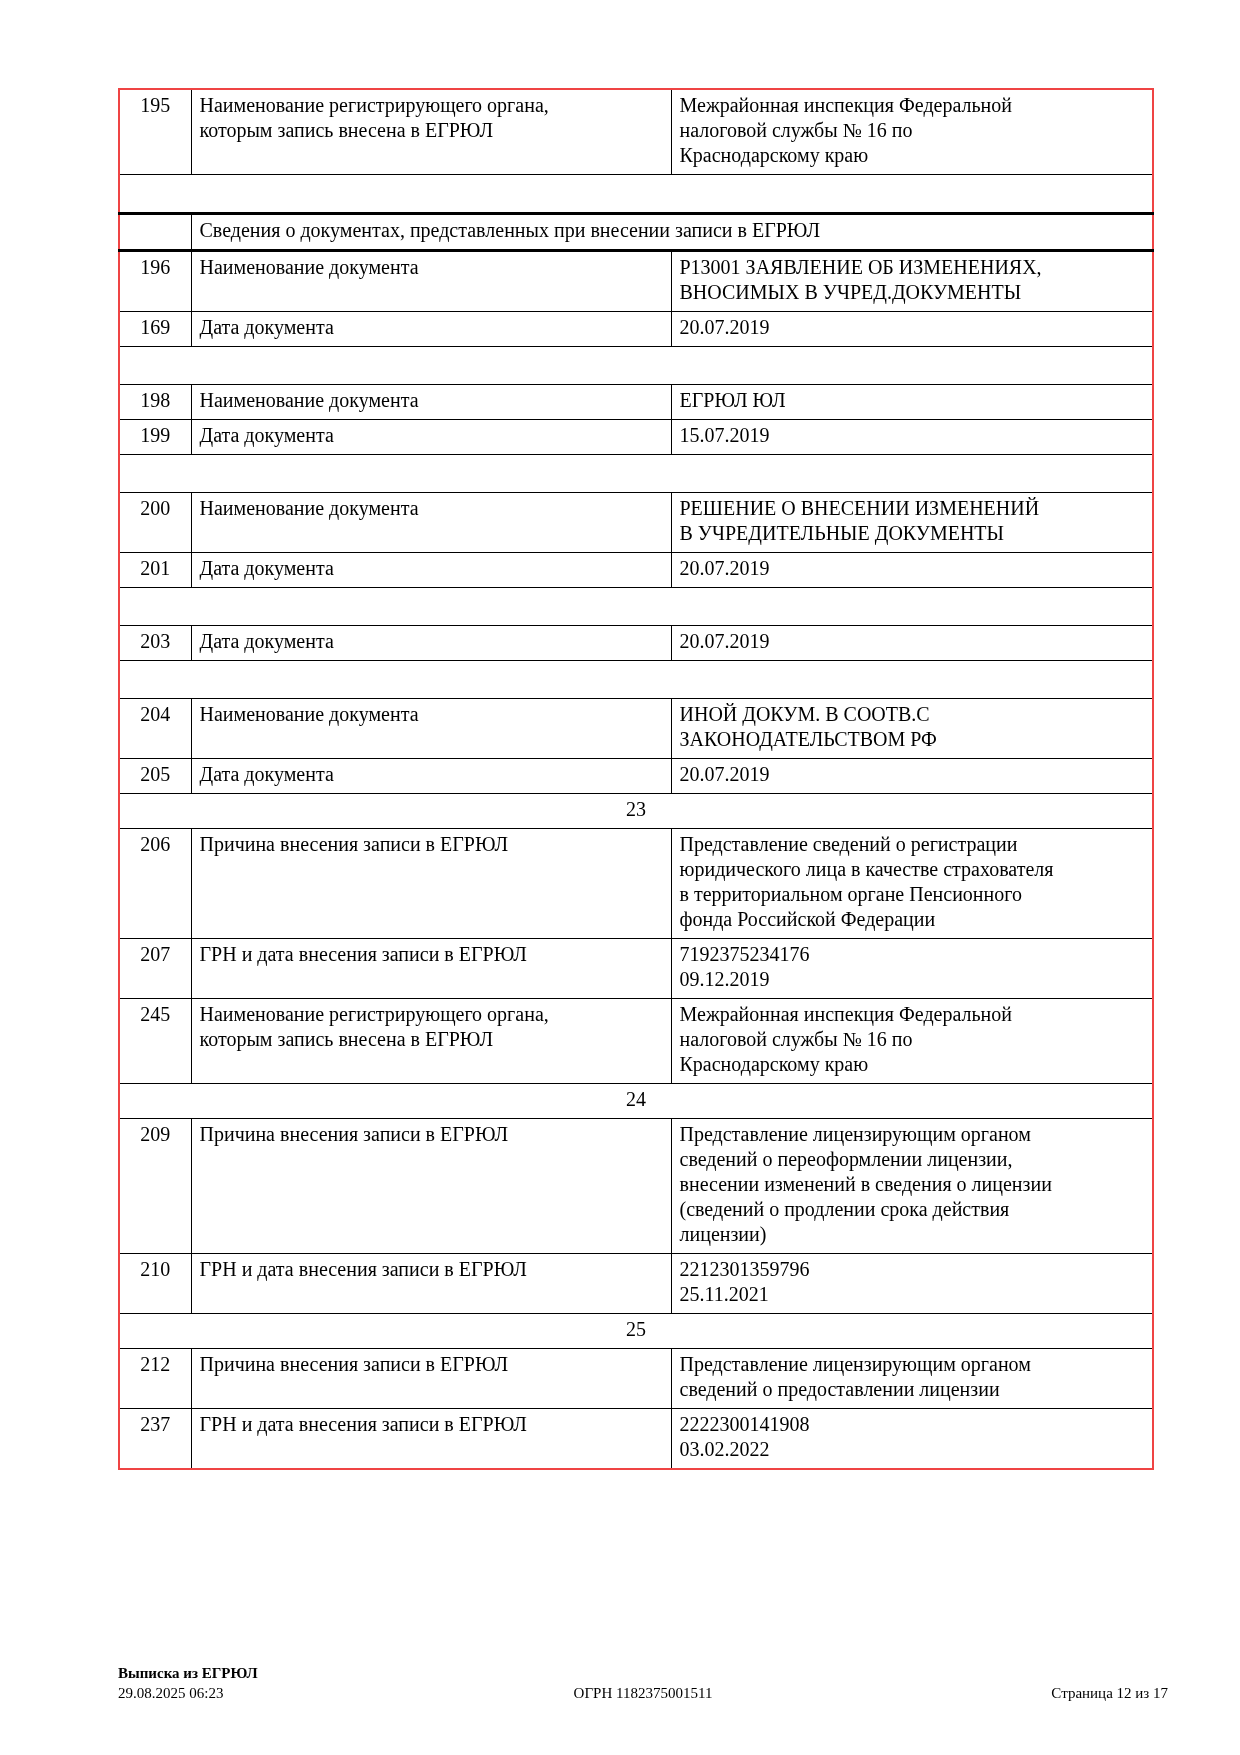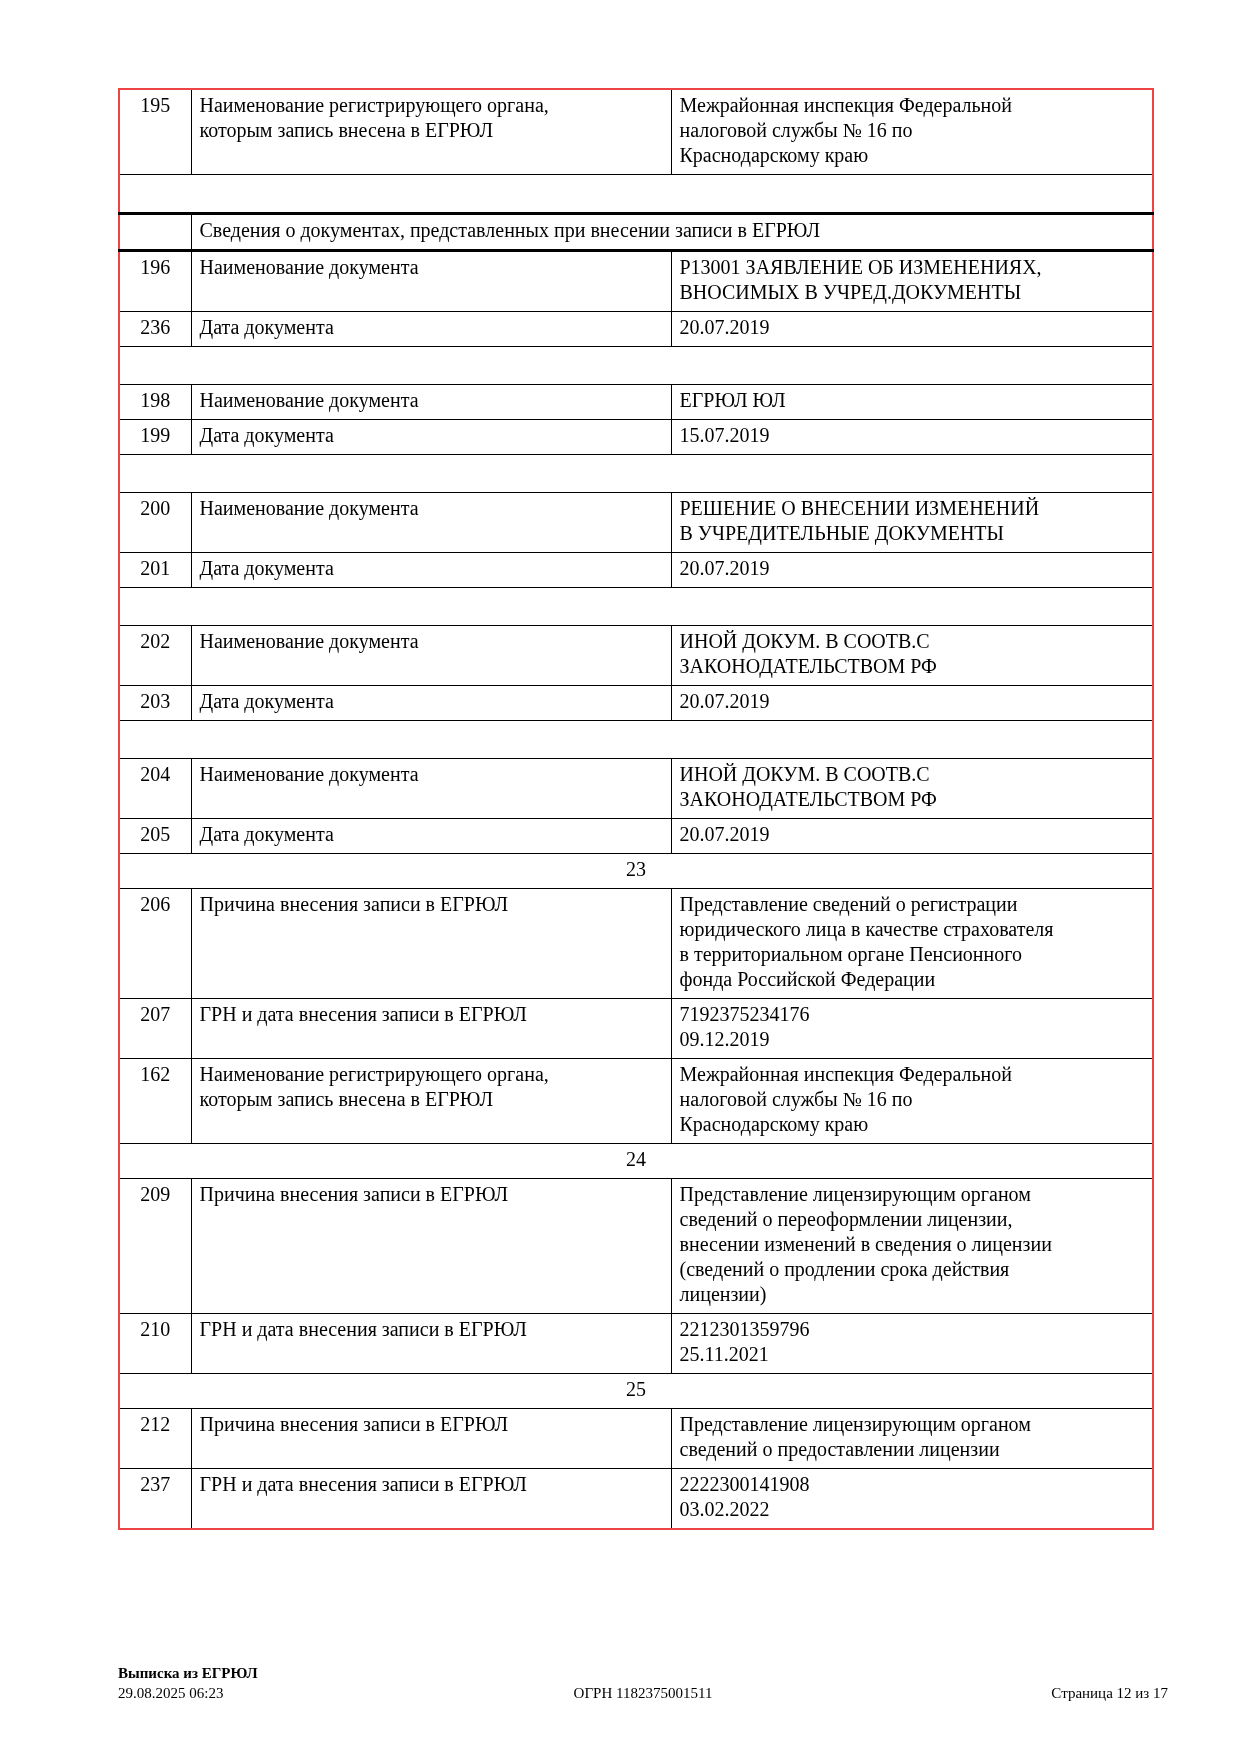--- a/index.html
+++ b/index.html
@@ -102,21 +102,21 @@
           <td class="num"></td>
           <td class="sect-header" colspan="2">Сведения о документах, представленных при внесении записи в ЕГРЮЛ</td>
         </tr>
         <tr>
           <td class="num">196</td>
           <td class="label">Наименование документа</td>
           <td class="value">Р13001 ЗАЯВЛЕНИЕ ОБ ИЗМЕНЕНИЯХ,
 ВНОСИМЫХ В УЧРЕД.ДОКУМЕНТЫ</td>
         </tr>
         <tr>
-          <td class="num">236</td>
+          <td class="num">169</td>
           <td class="label">Дата документа</td>
           <td class="value">20.07.2019</td>
         </tr>
         <tr>
           <td class="spacer" colspan="3"></td>
         </tr>
         <tr>
           <td class="num">198</td>
           <td class="label">Наименование документа</td>
           <td class="value">ЕГРЮЛ ЮЛ</td>
@@ -135,26 +135,20 @@
           <td class="value">РЕШЕНИЕ О ВНЕСЕНИИ ИЗМЕНЕНИЙ
 В УЧРЕДИТЕЛЬНЫЕ ДОКУМЕНТЫ</td>
         </tr>
         <tr>
           <td class="num">201</td>
           <td class="label">Дата документа</td>
           <td class="value">20.07.2019</td>
         </tr>
         <tr>
           <td class="spacer" colspan="3"></td>
-        </tr>
-        <tr>
-          <td class="num">202</td>
-          <td class="label">Наименование документа</td>
-          <td class="value">ИНОЙ ДОКУМ. В СООТВ.С
-ЗАКОНОДАТЕЛЬСТВОМ РФ</td>
         </tr>
         <tr>
           <td class="num">203</td>
           <td class="label">Дата документа</td>
           <td class="value">20.07.2019</td>
         </tr>
         <tr>
           <td class="spacer" colspan="3"></td>
         </tr>
         <tr>
@@ -179,21 +173,21 @@
 в территориальном органе Пенсионного
 фонда Российской Федерации</td>
         </tr>
         <tr>
           <td class="num">207</td>
           <td class="label">ГРН и дата внесения записи в ЕГРЮЛ</td>
           <td class="value">7192375234176
 09.12.2019</td>
         </tr>
         <tr>
-          <td class="num">162</td>
+          <td class="num">245</td>
           <td class="label">Наименование регистрирующего органа,
 которым запись внесена в ЕГРЮЛ</td>
           <td class="value">Межрайонная инспекция Федеральной
 налоговой службы № 16 по
 Краснодарскому краю</td>
         </tr>
         <tr>
           <td class="sect-num" colspan="3">24</td>
         </tr>
         <tr>

